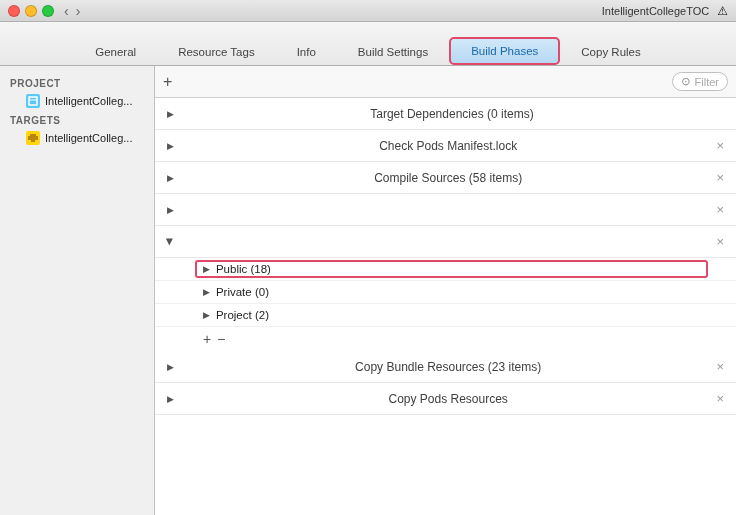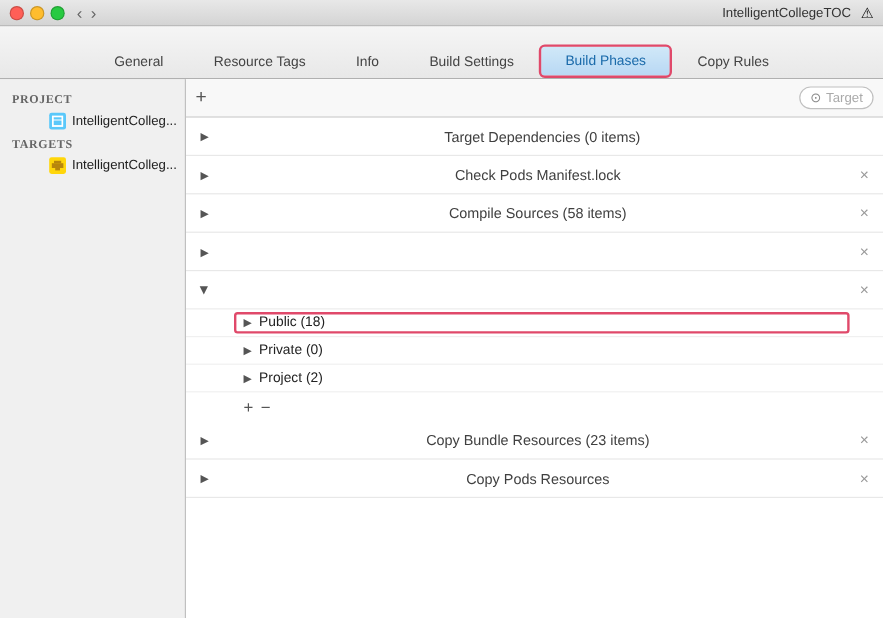--- a/index.html
+++ b/index.html
@@ -81,31 +81,29 @@
       border-right: 1px solid #c0c0c0;
       padding: 8px 0;
       flex-shrink: 0;
     }
     .sidebar-section-label {
       font-size: 10px;
       font-weight: 700;
       color: #666;
       padding: 4px 10px 2px;
       letter-spacing: 0.5px;
-      font-family: Liberation Serif, serif;
     }
     .sidebar-item {
       display: flex;
       align-items: center;
       padding: 3px 26px;
       gap: 5px;
       cursor: pointer;
       font-size: 11px;
       color: #222;
-      margin-left: 15px;
     }
     .sidebar-item .item-icon {
       width: 14px; height: 14px;
       display: flex; align-items: center; justify-content: center;
     }
     .project-icon {
       width: 14px; height: 14px;
       background: #5ac8fa;
       border-radius: 2px;
       display: flex; align-items: center; justify-content: center;
@@ -297,21 +295,21 @@
       <span>IntelligentColleg...</span>
     </div>
   </div>
 
   <div class="content">
 
     <div class="content-toolbar">
       <button class="add-btn">+</button>
       <div class="filter-container">
         <span class="filter-icon">⊙</span>
-        <span class="filter-text">Target</span>
+        <span class="filter-text">Filter</span>
       </div>
     </div>
 
     <div class="phase-row">
       <span class="triangle">▶</span>
       <span class="phase-label">Target Dependencies (0 items)</span>
     </div>
 
     <div class="phase-row">
       <span class="triangle">▶</span>

